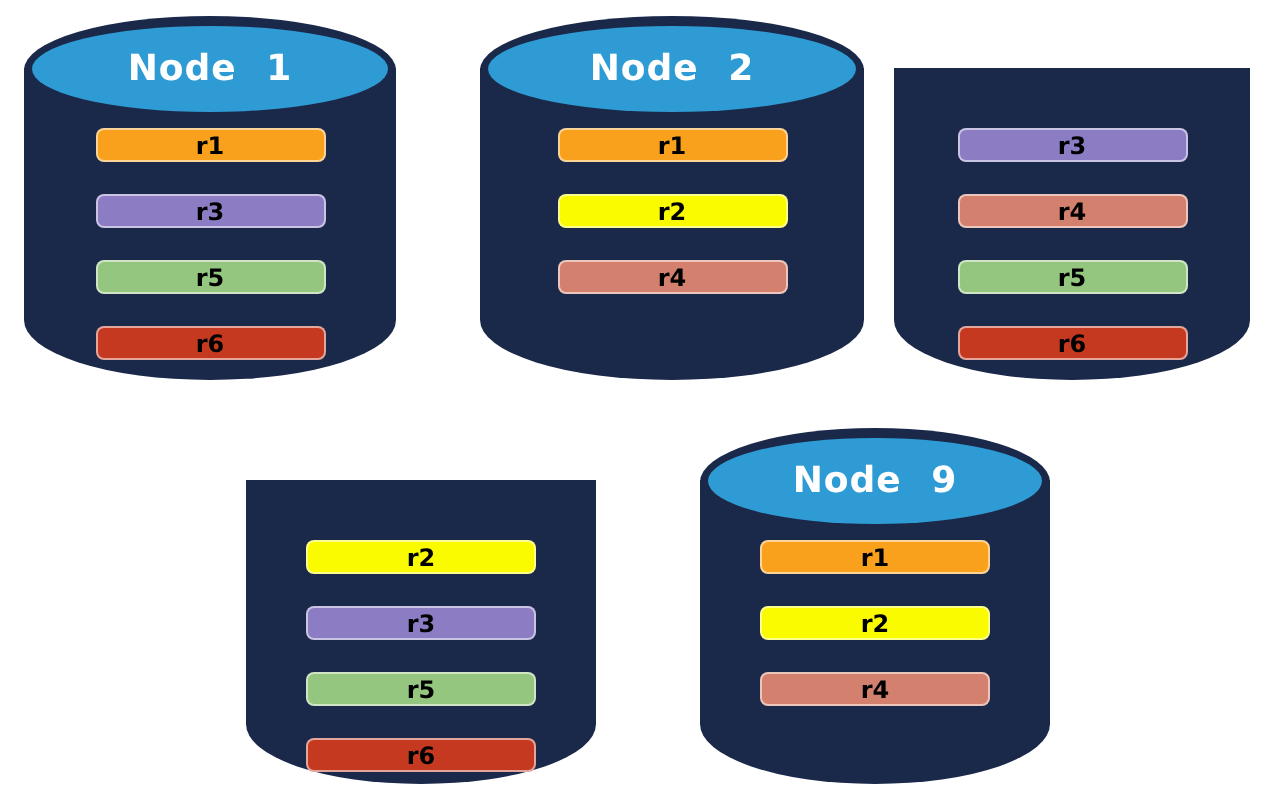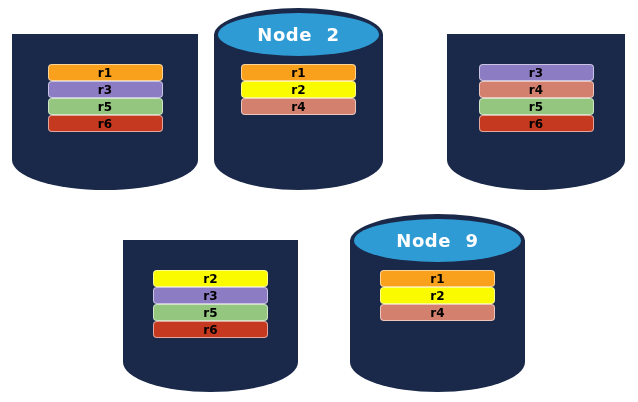--- a/index.html
+++ b/index.html
@@ -44,21 +44,21 @@
     word-spacing: 8px;
     letter-spacing: 0.5px;
   }
   .bars {
     position: absolute;
     left: 0; right: 0;
     top: 56px;
     display: flex;
     flex-direction: column;
     align-items: center;
-    gap: 0;
+    gap: 16px;
   }
   .bar {
     box-sizing: border-box;
     width: 115px;
     height: 17px;
     border-radius: 4px;
     border: 1px solid rgba(255,255,255,0.55);
     display: flex;
     align-items: center;
     justify-content: center;
@@ -70,36 +70,41 @@
     font-size: 12px;
     line-height: 1;
   }
 </style>
 </head>
 <body>
 
 <div id="canvas">
     <div class="cyl" style="left: 12px; top: 8px; width: 186px; height: 182px;">
       <div class="cyl-body"></div>
+      <div class="cyl-top">
+        <div class="cyl-top-inner">
+          <span class="node-label">Node 1</span>
+        </div>
+      </div>
       <div class="bars">
         <div class="bar" style="background: rgb(249, 161, 28);">
           <span class="bar-label">r1</span>
         </div>
         <div class="bar" style="background: rgb(139, 124, 195);">
           <span class="bar-label">r3</span>
         </div>
         <div class="bar" style="background: rgb(148, 198, 127);">
           <span class="bar-label">r5</span>
         </div>
         <div class="bar" style="background: rgb(196, 57, 31);">
           <span class="bar-label">r6</span>
         </div>
       </div>
     </div>
-    <div class="cyl" style="left: 214px; top: 8px; width: 169px; height: 182px;">
+    <div class="cyl" style="left: 240px; top: 8px; width: 192px; height: 182px;">
       <div class="cyl-body"></div>
       <div class="cyl-top">
         <div class="cyl-top-inner">
           <span class="node-label">Node 2</span>
         </div>
       </div>
       <div class="bars">
         <div class="bar" style="background: rgb(249, 161, 28);">
           <span class="bar-label">r1</span>
         </div>

